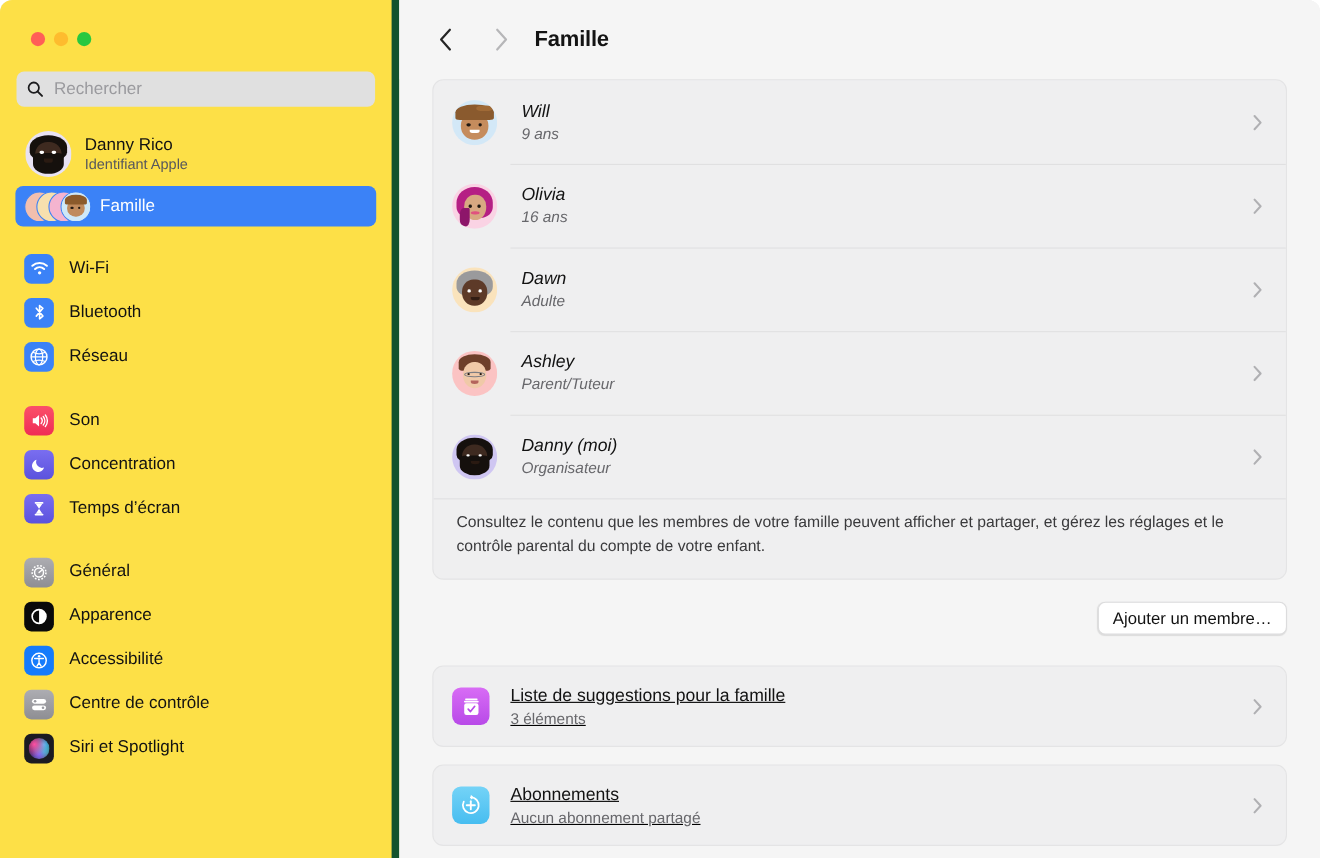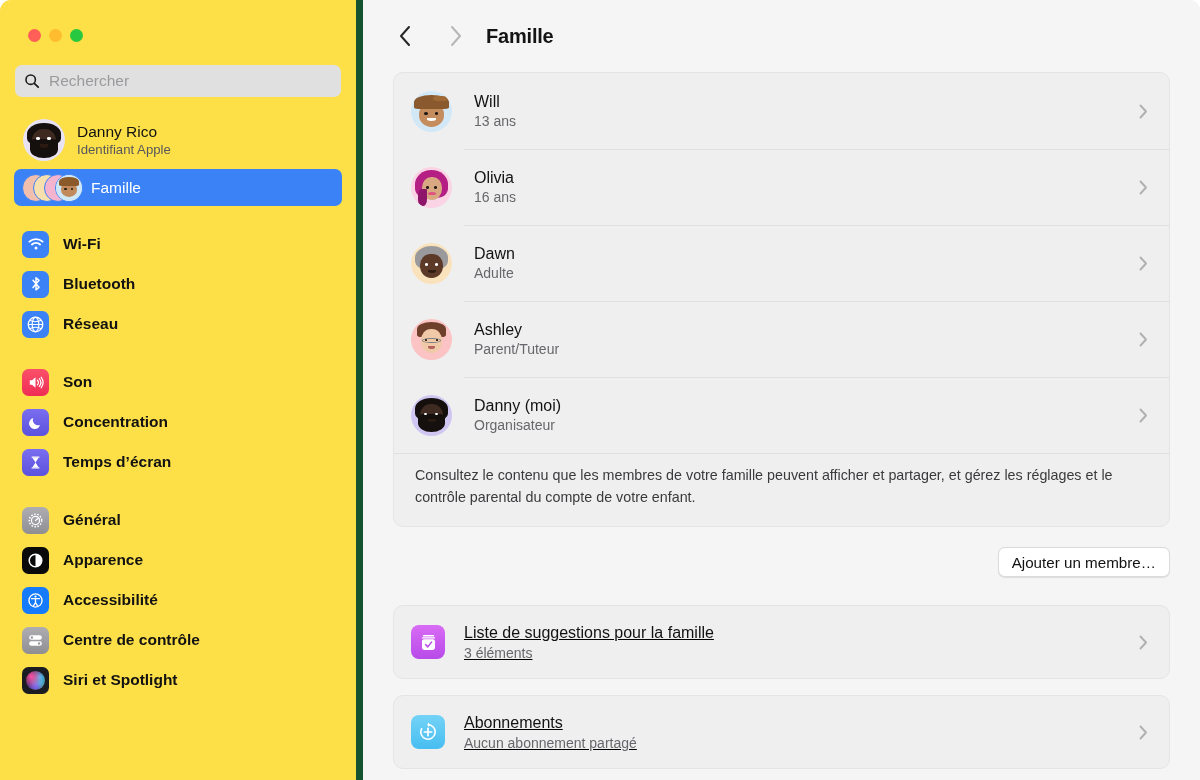--- a/index.html
+++ b/index.html
@@ -132,21 +132,20 @@
 
   
   .nav-group { margin-top: 18px; }
   .nav-item {
     display: flex;
     align-items: center;
     height: 40px;
     margin: 0 14px;
     padding: 0 8px;
     border-radius: 7px;
-    font-weight: bold;
   }
   .nav-icon {
     width: 27px; height: 27px;
     border-radius: 6.5px;
     flex: 0 0 27px;
     display: flex;
     align-items: center;
     justify-content: center;
     overflow: hidden;
     position: relative;
@@ -198,20 +197,21 @@
     border-radius: 10px;
     overflow: hidden;
   }
 
   .member-row {
     display: flex;
     align-items: center;
     height: 76px;
     padding: 0 19px 0 17px;
     position: relative;
+    font-style: italic;
   }
   .member-row + .member-row::before {
     content: "";
     position: absolute;
     left: 70px; right: 0; top: 0;
     height: 1px;
     background: #e0e0e1;
   }
   .member-avatar {
     width: 41px; height: 41px;
@@ -555,21 +555,21 @@
               <div class="face" style="background:#c58c5d; left:19%; top:30%; width:62%; height:58%"></div>
               <div class="hair" style="background:#8a5a2e; left:8%; top:10%; width:84%; height:34%; border-radius:50% 50% 12% 12%"></div>
               <div style="position:absolute;left:54%;top:13%;width:36%;height:13%;background:#a06a36;border-radius:40%"></div>
               <div class="eye l" style="top:52%; width:9%; height:8%"></div>
               <div class="eye r" style="top:52%; width:9%; height:8%"></div>
               <div style="position:absolute;left:38%;top:66%;width:24%;height:9%;background:#fff;border-radius:0 0 60% 60%"></div>
             </div>
           </div>
           <div class="member-text">
             <div class="member-name">Will</div>
-            <div class="member-sub">13 ans</div>
+            <div class="member-sub">9 ans</div>
           </div>
           <svg class="chevron" width="9" height="15" viewBox="0 0 9 15">
             <path d="M1.5 1.5L7 7.5l-5.5 6" fill="none" stroke="#b0b0b3" stroke-width="1.9" stroke-linecap="round" stroke-linejoin="round"></path>
           </svg>
         </div>
 
         <div class="member-row">
           <div class="member-avatar">
             <div class="av">
               <div class="bg" style="background:#fad3e4"></div>

